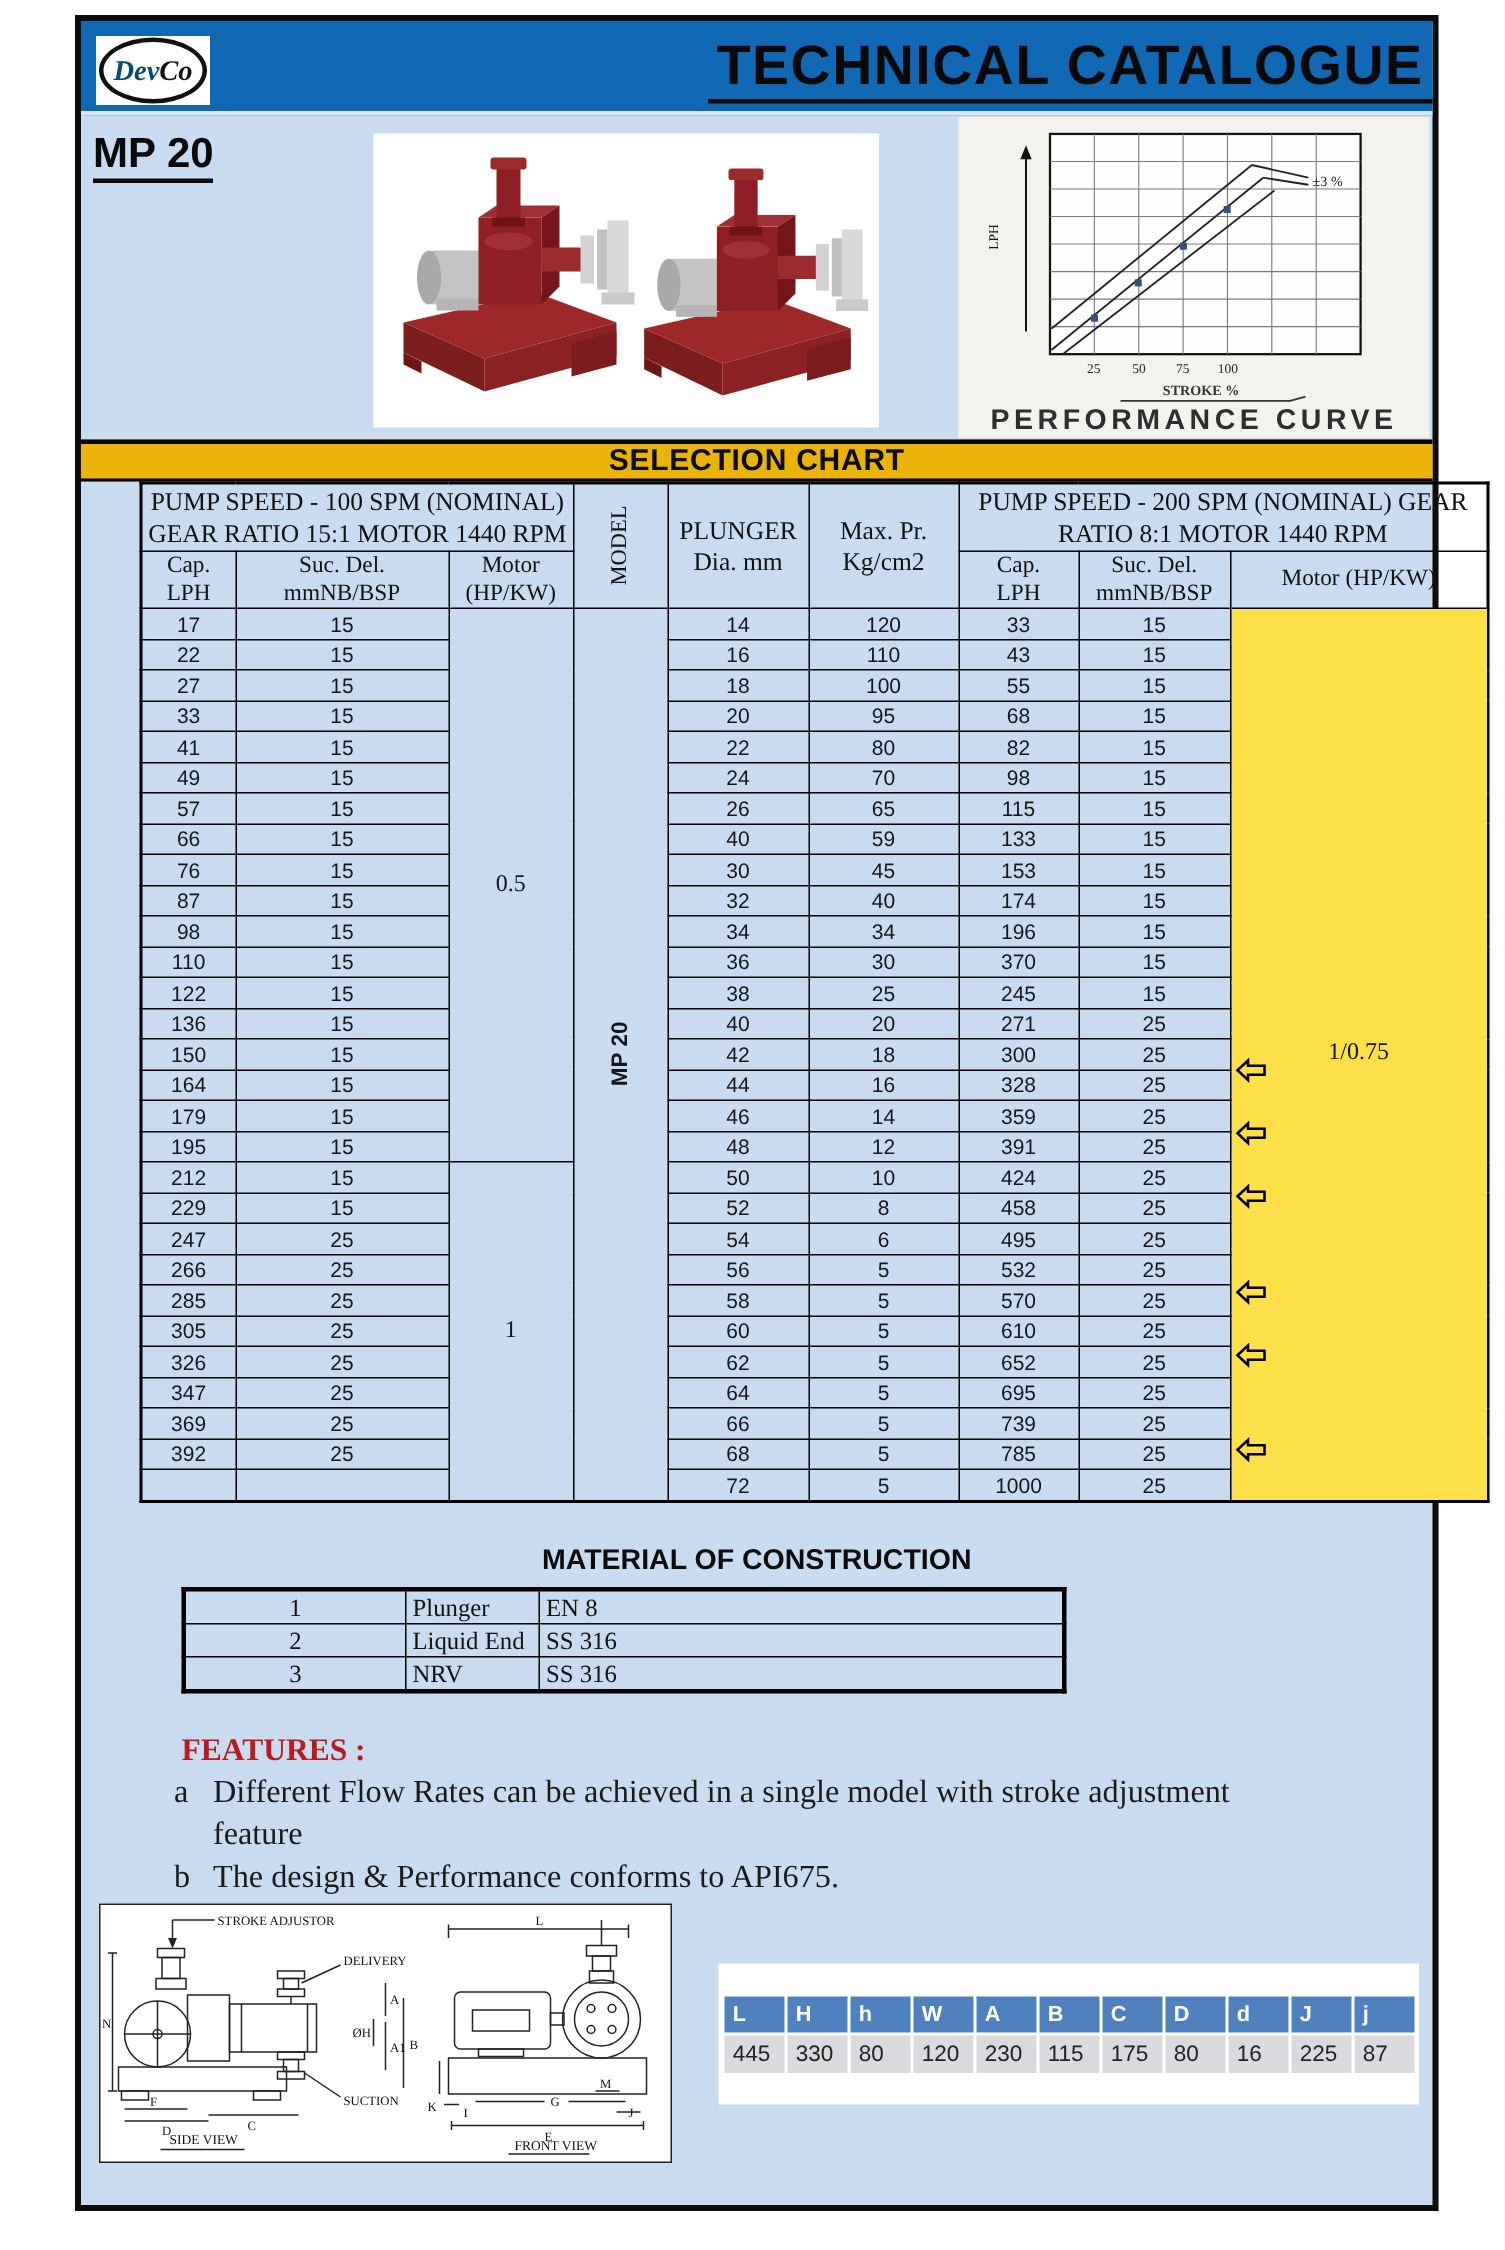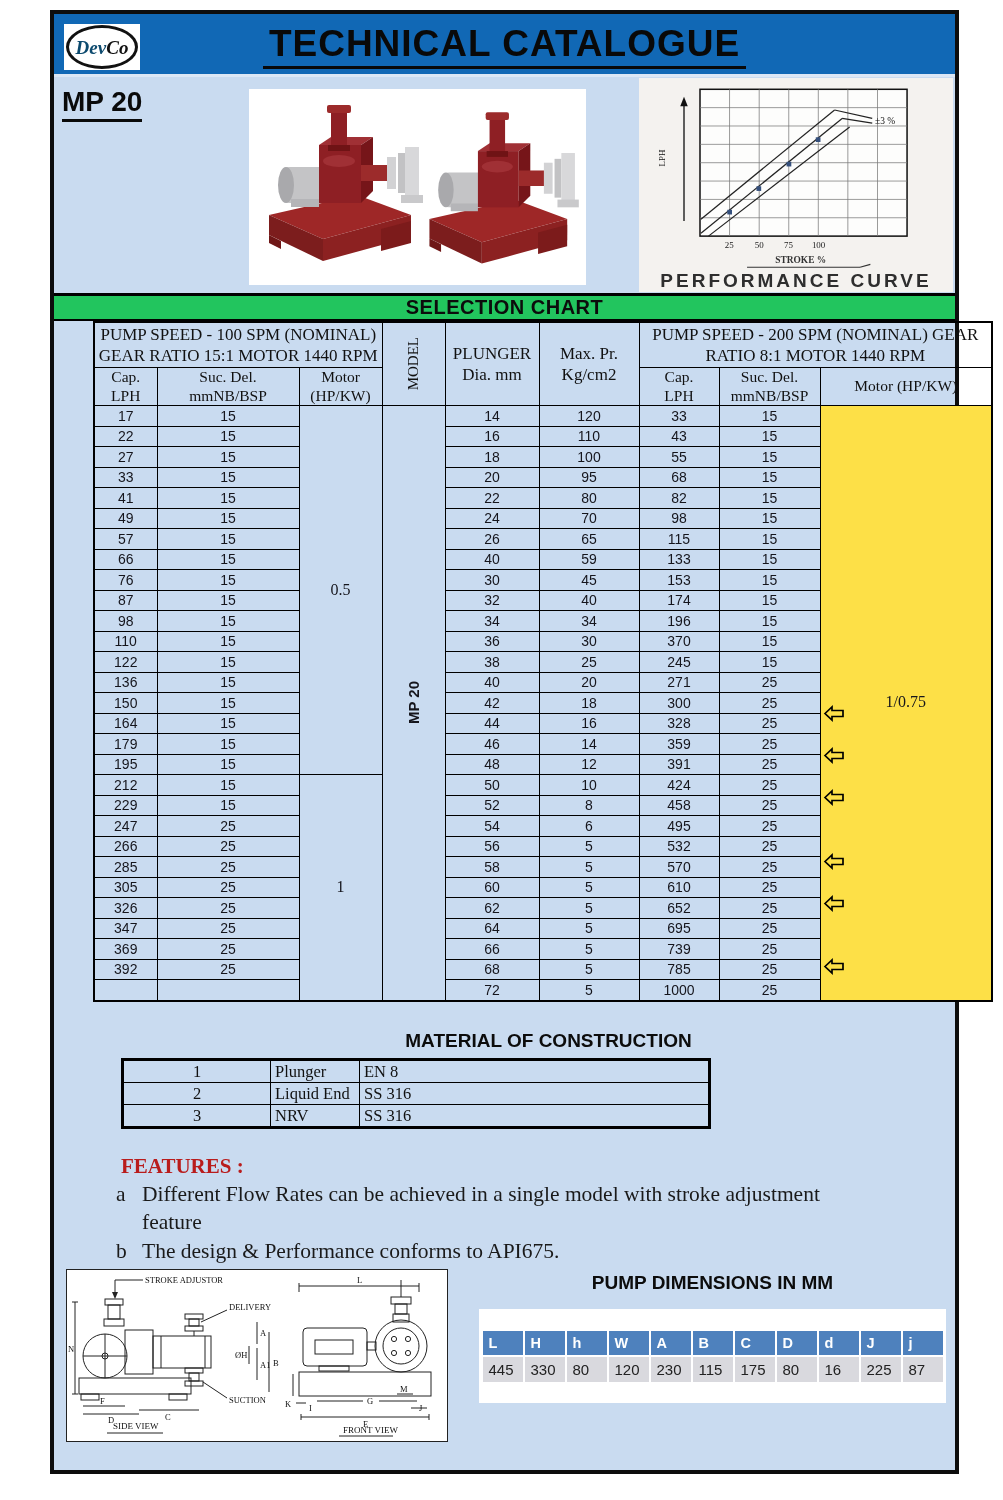--- a/index.html
+++ b/index.html
@@ -7,56 +7,56 @@
   .frame{position:absolute;left:50px;top:10px;width:901px;height:1456px;border:4px solid #0d0d0d;background:#c9dbf0;}
   .abs{position:absolute;}
 
   
   .banner{left:0;top:0;width:100%;height:60px;background:#1168b5;border-bottom:3px solid #dce7f5;}
   .logo-box{left:10px;top:10px;width:76px;height:46px;background:#ffffff;display:flex;align-items:center;justify-content:center;}
   .logo-ellipse{width:66px;height:38px;border:3px solid #111;border-radius:50%;display:flex;align-items:center;justify-content:center;background:#fff;}
   .logo-text{font-family:"Liberation Serif",serif;font-style:italic;font-weight:bold;font-size:19px;line-height:1;}
   .logo-dev{color:#0c4a6e;}
   .logo-co{color:#111;}
-  .banner-title-wrap{left:0;top:0;width:100%;height:64px;display:flex;align-items:center;justify-content:center;}
+  .banner-title-wrap{left:0;top:0;width:100%;height:64px;display:flex;align-items:center;justify-content:flex-end;}
   .banner-title{font-size:37px;font-weight:700;letter-spacing:1px;color:#090909;border-bottom:3px solid #090909;padding:0 6px 1px 6px;}
 
   
   .model-label{left:8px;top:72px;font-size:28px;font-weight:700;color:#0a0a0a;border-bottom:3px solid #0a0a0a;padding-bottom:1px;}
 
   
   .product-panel{left:195px;top:75px;width:337px;height:196px;background:#ffffff;}
 
   
   .perf-panel{left:585px;top:64px;width:314px;height:214px;background:#f4f2ef;display:flex;flex-direction:column;align-items:center;}
   .perf-caption{font-size:19px;font-weight:700;letter-spacing:3px;color:#2e2e2e;margin-top:0px;}
 
   
-  .sel-bar{left:0;top:279px;width:100%;height:28px;background:#22c55e;border-top:3px solid #000;border-bottom:2px solid #000;display:flex;align-items:flex-start;justify-content:center;box-sizing:border-box;}
+  .sel-bar{left:0;top:279px;width:100%;height:28px;background:#eab308;border-top:3px solid #000;border-bottom:2px solid #000;display:flex;align-items:flex-start;justify-content:center;box-sizing:border-box;}
   .sel-bar span{font-size:20px;font-weight:700;color:#0c0c0c;letter-spacing:0.5px;}
 
   
   .sel-table-wrap{left:3px;top:307px;width:899px;margin-left:36px;}
   table.sel{border-collapse:collapse;table-layout:fixed;width:898px;}
   table.sel th, table.sel td{border:1.6px solid #000;padding:0;margin:0;overflow:hidden;}
   table.sel{border:2.5px solid #000;}
   th.group{font-family:"Liberation Serif",serif;font-size:17px;font-weight:400;height:44px;line-height:1.25;color:#111;}
   th.sub{font-family:"Liberation Serif",serif;font-size:15.5px;font-weight:400;height:36px;line-height:1.2;color:#111;}
   td.dcell{height:19.5px;text-align:center;font-size:14px;color:#15151c;background:#c9dbf0;}
   td.mcell{text-align:center;font-family:"Liberation Serif",serif;font-size:16px;color:#15151c;background:#c9dbf0;}
   .rot{writing-mode:vertical-rl;transform:rotate(180deg);margin:0 auto;display:block;}
   th .rot{font-family:"Liberation Serif",serif;font-size:15px;font-weight:400;}
   td .rot.model-val{font-size:15px;font-weight:700;font-family:"Liberation Sans",sans-serif;}
   td.motor-right-cell{position:relative;background:#fde047;}
   .mr-wrap{position:relative;width:100%;height:100%;}
   .mr-label{position:absolute;left:0;right:0;top:50%;transform:translateY(-55%);text-align:center;font-family:"Liberation Serif",serif;font-size:16px;color:#15151c;}
   .mr-arrow{position:absolute;left:2px;width:22px;height:17px;}
 
   
-  .moc-title{left:0;top:1016px;width:100%;text-align:center;font-size:19px;font-weight:700;color:#0c0c0c;padding-left:44px;}
+  .moc-title{left:0;top:1016px;width:100%;text-align:center;font-size:19px;font-weight:700;color:#0c0c0c;}
   .moc-wrap{left:67px;top:1044px;}
   table.moc{border-collapse:collapse;border:3px solid #000;}
   table.moc td{border:1.6px solid #000;font-family:"Liberation Serif",serif;font-size:16.5px;color:#111;height:21px;padding:0 4px;background:#c9dbf0;}
   td.moc-num{width:138px;text-align:center;}
   td.moc-part{width:80px;text-align:left;}
   td.moc-mat{width:340px;text-align:left;}
 
   
   .features-title{left:67px;top:1140px;font-family:"Liberation Serif",serif;font-weight:700;font-size:21px;color:#b91c1c;}
   .features-list{left:62px;top:1166px;width:720px;}
@@ -632,21 +632,20 @@
           <text x="242" y="141">I</text>
           <text x="300" y="134">G</text>
           <text x="333" y="122">M</text>
           <text x="296" y="157">E</text>
           <text x="352" y="141">J</text>
           <text x="276" y="163" font-size="9">FRONT  VIEW</text>
         </g>
       </svg>
     </div>
 
-    <div class="abs dim-title">PUMP DIMENSIONS IN MM</div>
     <div class="abs dim-panel">
       <table class="dim">
         <thead>
             <tr>
               <th>L</th>
               <th>H</th>
               <th>h</th>
               <th>W</th>
               <th>A</th>
               <th>B</th>

